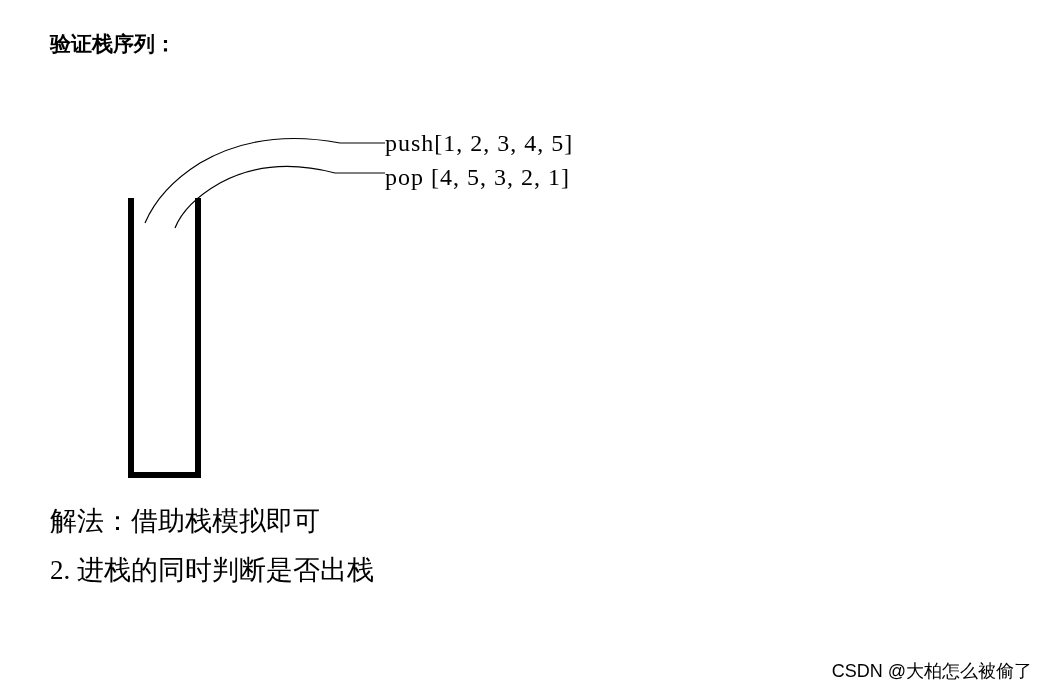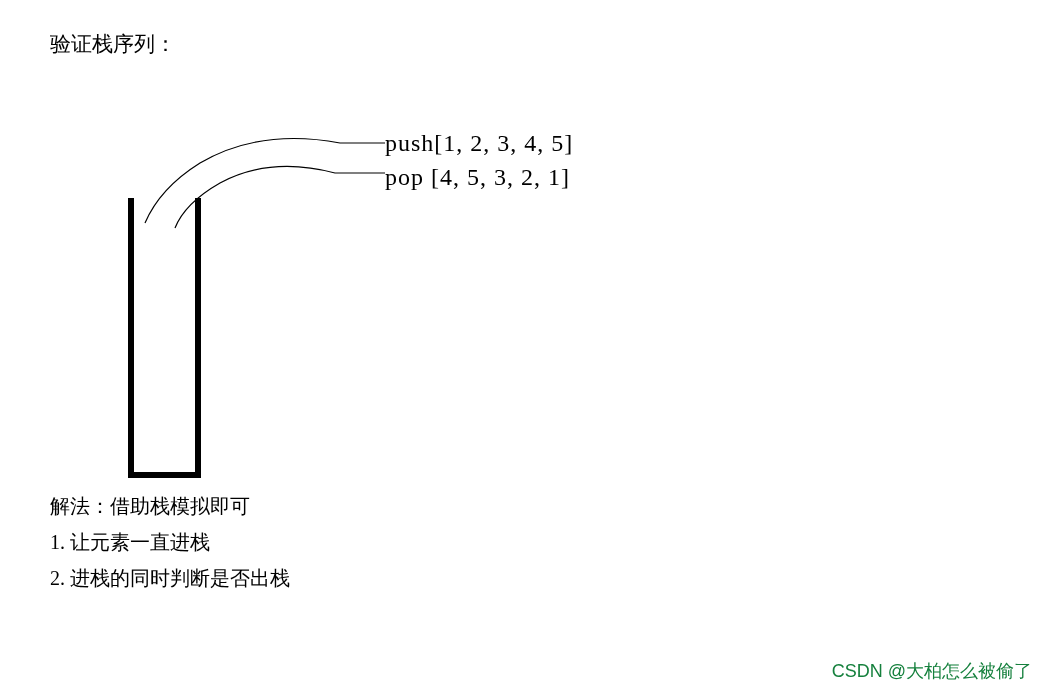--- a/index.html
+++ b/index.html
@@ -9,20 +9,21 @@
       background: #ffffff;
       font-family: "SimSun", "宋体", serif;
       font-size: 20px;
       color: #000000;
       position: relative;
       padding: 30px 50px;
     }
     .title {
       font-size: 21px;
       margin-bottom: 10px;
+      font-weight: bold;
     }
     .diagram-area {
       position: relative;
       width: 700px;
       height: 410px;
       margin-top: 10px;
     }
     .stack-container {
       position: absolute;
       left: 78px;
@@ -59,33 +60,33 @@
     }
     .pop-label {
       position: absolute;
       left: 335px;
       top: 96px;
       font-family: "Times New Roman", serif;
       font-size: 24px;
       letter-spacing: 1px;
     }
     .solution {
-      margin-top: 10px;
+      margin-top: 19px;
       line-height: 1.8;
-      font-size: 20px;
+      font-size: 27px;
     }
     .solution p {
       margin: 0;
     }
     .watermark {
       position: absolute;
       right: 20px;
       bottom: 15px;
       font-size: 18px;
-      color: #15803d;
+      color: #000000;
       font-family: "Microsoft YaHei", sans-serif;
     }
   </style>
 </head>
 <body>
 
 <div class="title">验证栈序列：</div>
 
 <div class="diagram-area">
 
@@ -100,17 +101,16 @@
   <div class="push-label">push[1, 2, 3, 4, 5]</div>
   <div class="pop-label">pop  [4, 5, 3, 2, 1]</div>
 
   <div class="stack-container">
     <div class="stack-shape"></div>
   </div>
 </div>
 
 <div class="solution">
   <p>解法：借助栈模拟即可</p>
-  <p>1. 让元素一直进栈</p>
   <p>2. 进栈的同时判断是否出栈</p>
 </div>
 
 <div class="watermark">CSDN @大柏怎么被偷了</div>
 
 </body></html>

